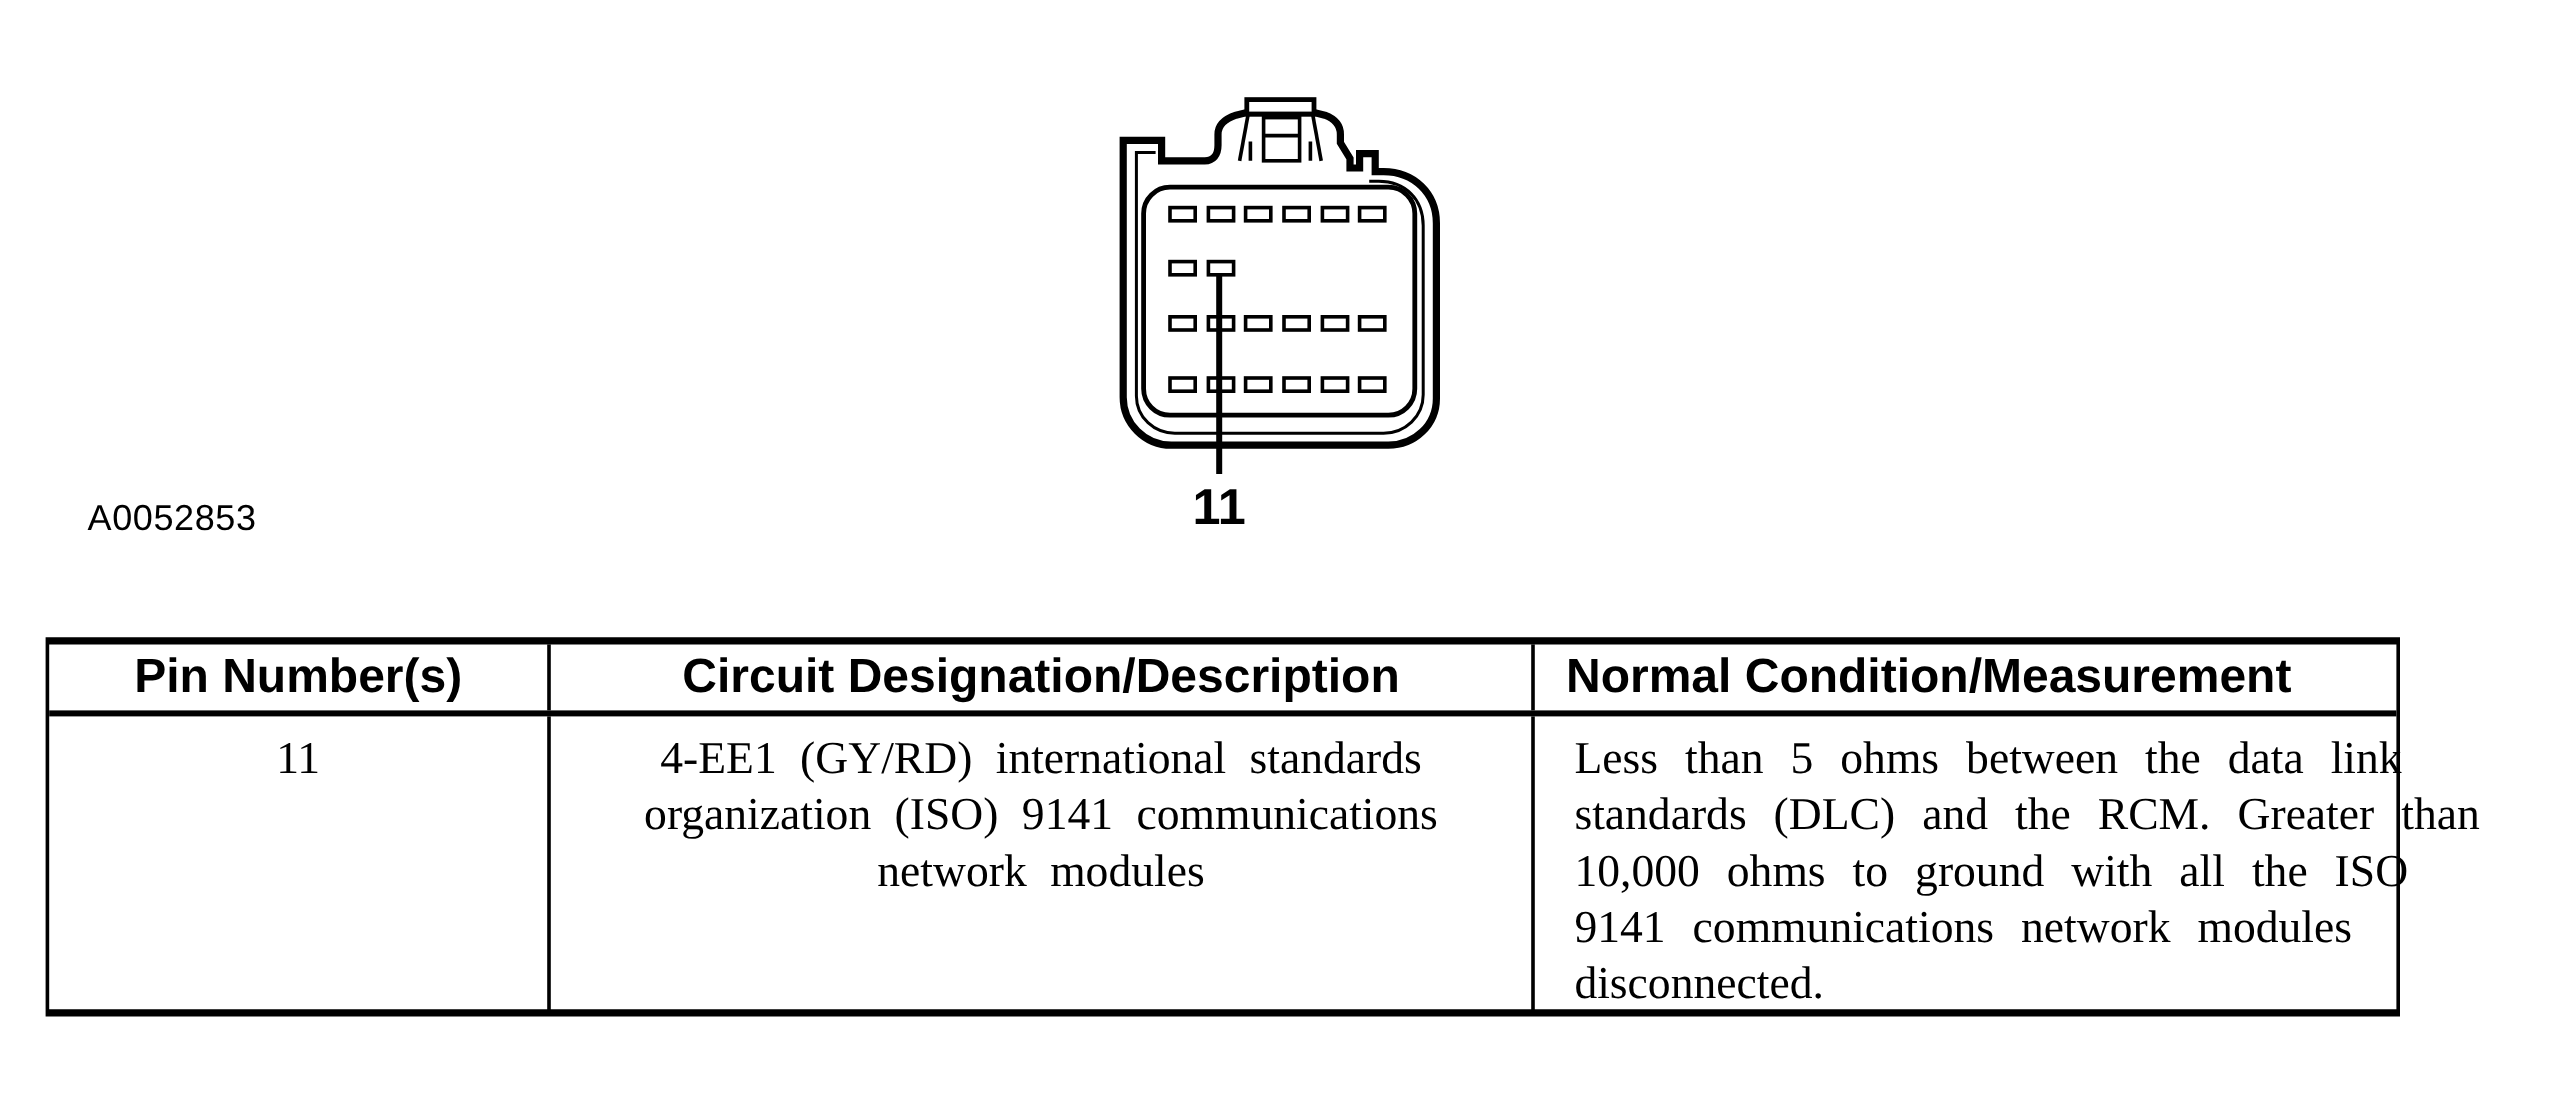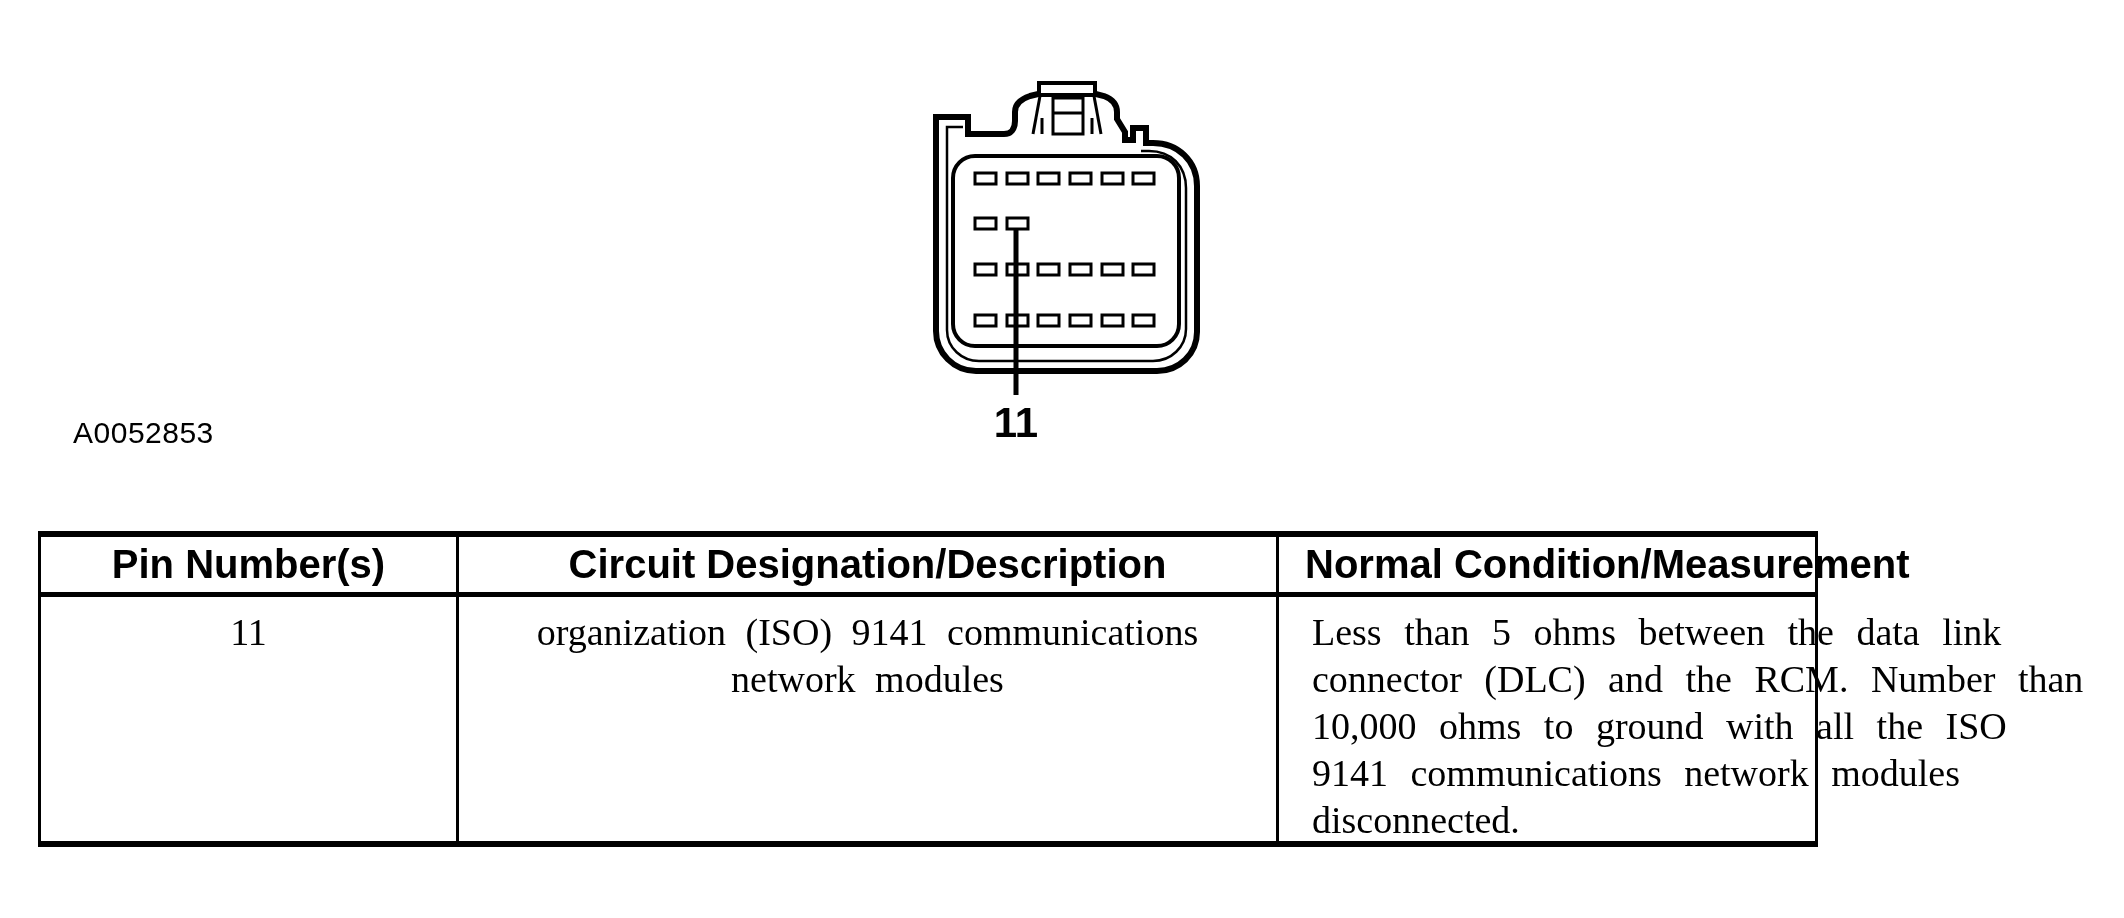--- a/index.html
+++ b/index.html
@@ -22,21 +22,21 @@
     fill:#000000;text-anchor:middle;
   }
 
   .figure-id{
     position:absolute;left:73px;top:416px;
     font-size:30px;font-weight:normal;letter-spacing:0.5px;
   }
 
   
   .pin-table{
-    position:absolute;left:38px;top:531px;width:1780px;
+    position:absolute;left:38px;top:531px;width:1962px;
     box-sizing:border-box;background:#fff;
     border:3px solid #000;border-top-width:6px;border-bottom-width:6px;
   }
   .thead{
     display:grid;grid-template-columns:418px 820px 1fr;
     border-bottom:5px solid #000;height:55px;
   }
   .th{
     display:flex;align-items:center;justify-content:center;
     font-weight:bold;font-size:40px;white-space:nowrap;
@@ -117,25 +117,26 @@
   <div class="thead">
     <div class="th bordered">Pin Number(s)</div>
     <div class="th bordered">Circuit Designation/Description</div>
     <div class="th left-aligned">Normal Condition/Measurement</div>
   </div>
 
   <div class="tbody-row">
     <div class="td bordered centered">11</div>
 
     <div class="td bordered centered">
+      <div class="tline">4-EE1 (GY/RD) international standards</div>
       <div class="tline">organization (ISO) 9141 communications</div>
       <div class="tline">network modules</div>
     </div>
 
     <div class="td cond">
       <div class="tline">Less than 5 ohms between the data link</div>
-      <div class="tline">connector (DLC) and the RCM. Number than</div>
+      <div class="tline">standards (DLC) and the RCM. Greater than</div>
       <div class="tline">10,000 ohms to ground with all the ISO</div>
       <div class="tline">9141 communications network modules</div>
       <div class="tline">disconnected.</div>
     </div>
   </div>
 </div>
 
 </body></html>

